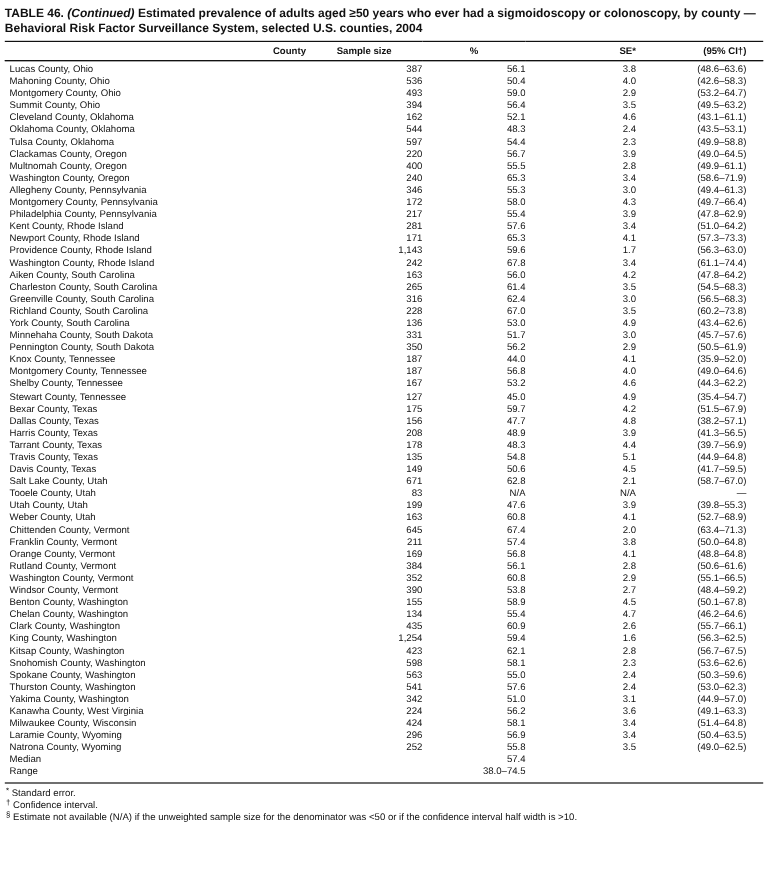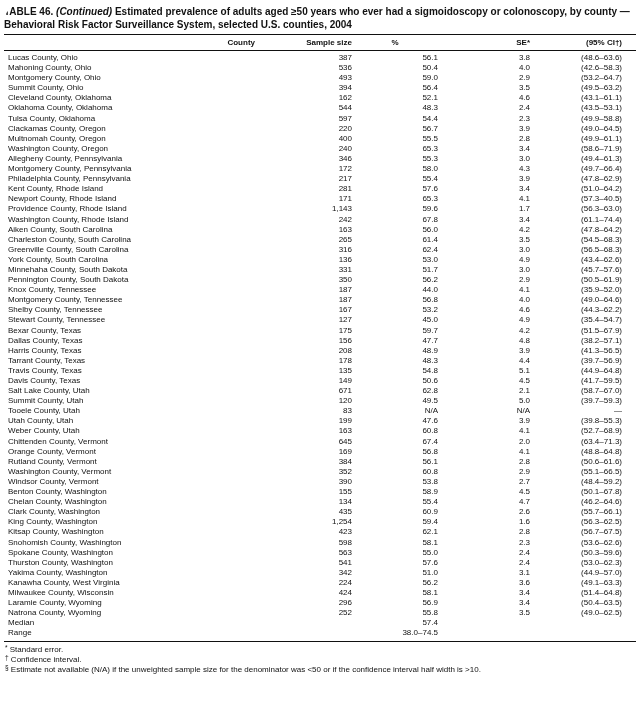--- a/index.html
+++ b/index.html
@@ -9,21 +9,20 @@
     color: #111111;
     font-family: "Liberation Sans", "DejaVu Sans", sans-serif;
   }
   .page {
     width: 640px;
     height: 726px;
     box-sizing: border-box;
     padding: 4px 4px 0 4px;
     overflow: hidden;
     background: #ffffff;
-    border-radius: 32px;
   }
   .title {
     margin: 1px 0 3px 0;
     font-size: 10px;
     line-height: 13px;
     font-weight: bold;
     letter-spacing: 0;
   }
   .title .t-cont { font-style: italic; }
   table.data-table {
@@ -39,21 +38,21 @@
   thead th {
     font-size: 8px;
     font-weight: bold;
     border-top: 1px solid #111;
     border-bottom: 1.5px solid #111;
     padding: 3px 0 3px 0;
     vertical-align: bottom;
     white-space: nowrap;
   }
   thead th.h-county { text-align: right; padding-left: 4px; }
-  thead th.h-sample { text-align: right; margin-top: 28px; }
+  thead th.h-sample { text-align: center; margin-top: 28px; }
   thead th.h-pct    { text-align: center; }
   thead th.h-se     { text-align: right; margin-top: 32px; }
   thead th.h-ci     { text-align: right; padding-right: 14px; }
   tbody td {
     font-size: 8px;
     line-height: 10.1px;
     padding: 0;
     white-space: nowrap;
     overflow: hidden;
   }
@@ -201,21 +200,21 @@
           <td class="c1">281</td>
           <td class="c2">57.6</td>
           <td class="c3">3.4</td>
           <td class="c4">(51.0–64.2)</td>
         </tr>
         <tr>
           <td class="c0">Newport County, Rhode Island</td>
           <td class="c1">171</td>
           <td class="c2">65.3</td>
           <td class="c3">4.1</td>
-          <td class="c4">(57.3–40.5)</td>
+          <td class="c4">(57.3–73.3)</td>
         </tr>
         <tr>
           <td class="c0">Providence County, Rhode Island</td>
           <td class="c1">1,143</td>
           <td class="c2">59.6</td>
           <td class="c3">1.7</td>
           <td class="c4">(56.3–63.0)</td>
         </tr>
         <tr>
           <td class="c0">Washington County, Rhode Island</td>
@@ -239,20 +238,27 @@
           <td class="c4">(54.5–68.3)</td>
         </tr>
         <tr>
           <td class="c0">Greenville County, South Carolina</td>
           <td class="c1">316</td>
           <td class="c2">62.4</td>
           <td class="c3">3.0</td>
           <td class="c4">(56.5–68.3)</td>
         </tr>
         <tr>
+          <td class="c0">Richland County, South Carolina</td>
+          <td class="c1">228</td>
+          <td class="c2">67.0</td>
+          <td class="c3">3.5</td>
+          <td class="c4">(60.2–73.8)</td>
+        </tr>
+        <tr>
           <td class="c0">York County, South Carolina</td>
           <td class="c1">136</td>
           <td class="c2">53.0</td>
           <td class="c3">4.9</td>
           <td class="c4">(43.4–62.6)</td>
         </tr>
         <tr>
           <td class="c0">Minnehaha County, South Dakota</td>
           <td class="c1">331</td>
           <td class="c2">51.7</td>
@@ -337,27 +343,20 @@
           <td class="c4">(41.7–59.5)</td>
         </tr>
         <tr>
           <td class="c0">Salt Lake County, Utah</td>
           <td class="c1">671</td>
           <td class="c2">62.8</td>
           <td class="c3">2.1</td>
           <td class="c4">(58.7–67.0)</td>
         </tr>
         <tr>
-          <td class="c0">Summit County, Utah</td>
-          <td class="c1">120</td>
-          <td class="c2">49.5</td>
-          <td class="c3">5.0</td>
-          <td class="c4">(39.7–59.3)</td>
-        </tr>
-        <tr>
           <td class="c0">Tooele County, Utah</td>
           <td class="c1">83</td>
           <td class="c2">N/A</td>
           <td class="c3">N/A</td>
           <td class="c4">—</td>
         </tr>
         <tr>
           <td class="c0">Utah County, Utah</td>
           <td class="c1">199</td>
           <td class="c2">47.6</td>
@@ -372,20 +371,27 @@
           <td class="c4">(52.7–68.9)</td>
         </tr>
         <tr>
           <td class="c0">Chittenden County, Vermont</td>
           <td class="c1">645</td>
           <td class="c2">67.4</td>
           <td class="c3">2.0</td>
           <td class="c4">(63.4–71.3)</td>
         </tr>
         <tr>
+          <td class="c0">Franklin County, Vermont</td>
+          <td class="c1">211</td>
+          <td class="c2">57.4</td>
+          <td class="c3">3.8</td>
+          <td class="c4">(50.0–64.8)</td>
+        </tr>
+        <tr>
           <td class="c0">Orange County, Vermont</td>
           <td class="c1">169</td>
           <td class="c2">56.8</td>
           <td class="c3">4.1</td>
           <td class="c4">(48.8–64.8)</td>
         </tr>
         <tr>
           <td class="c0">Rutland County, Vermont</td>
           <td class="c1">384</td>
           <td class="c2">56.1</td>

